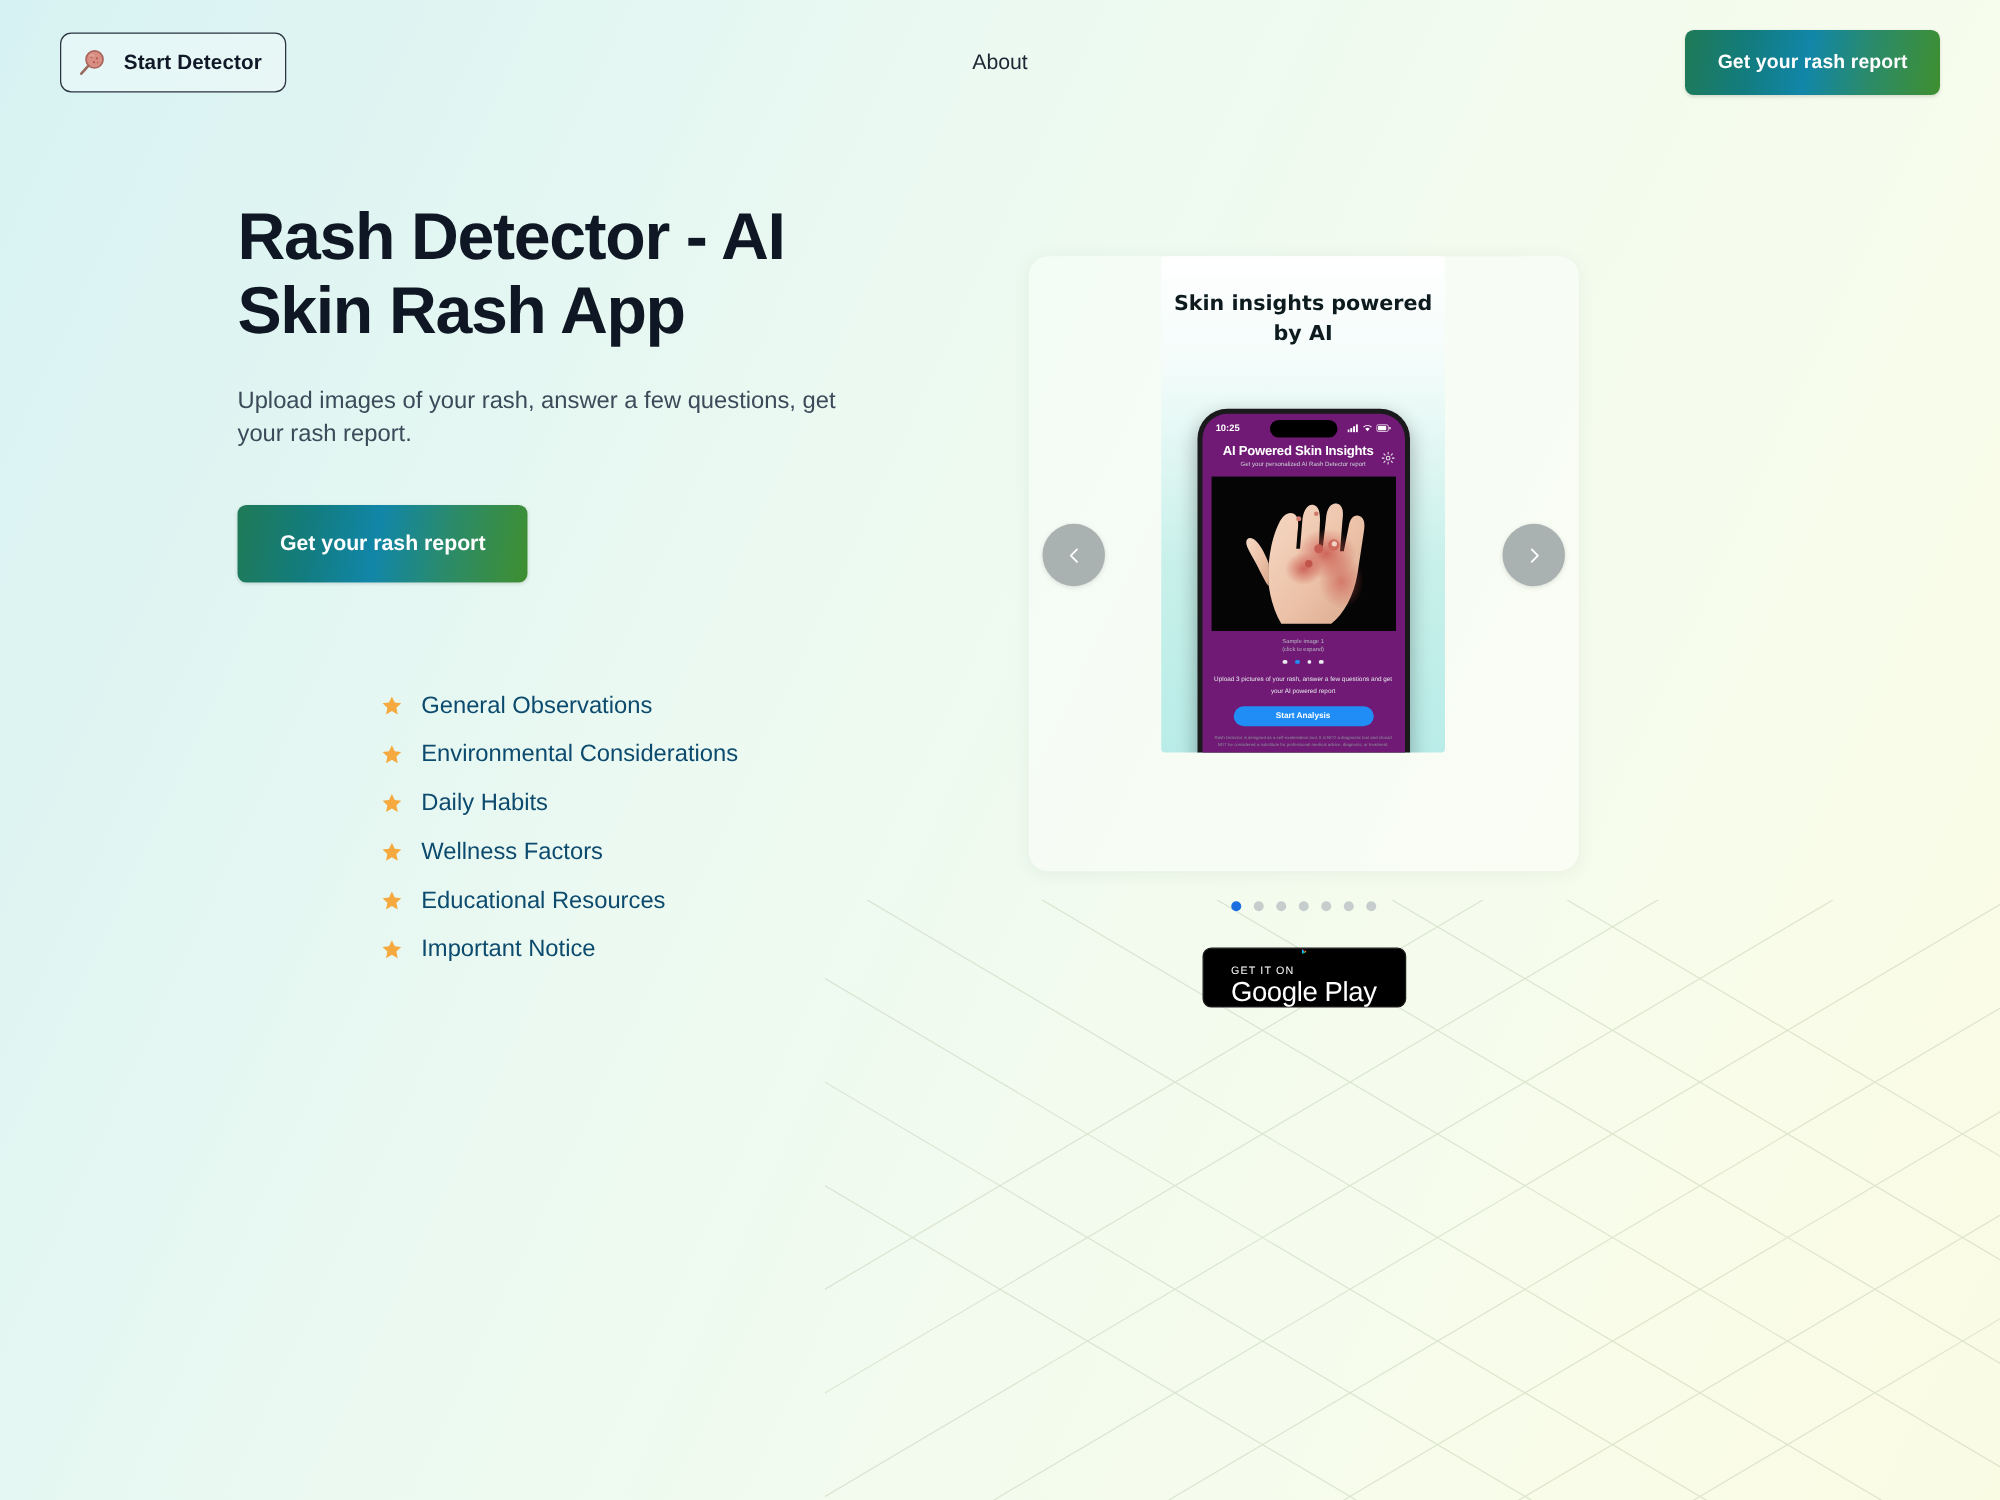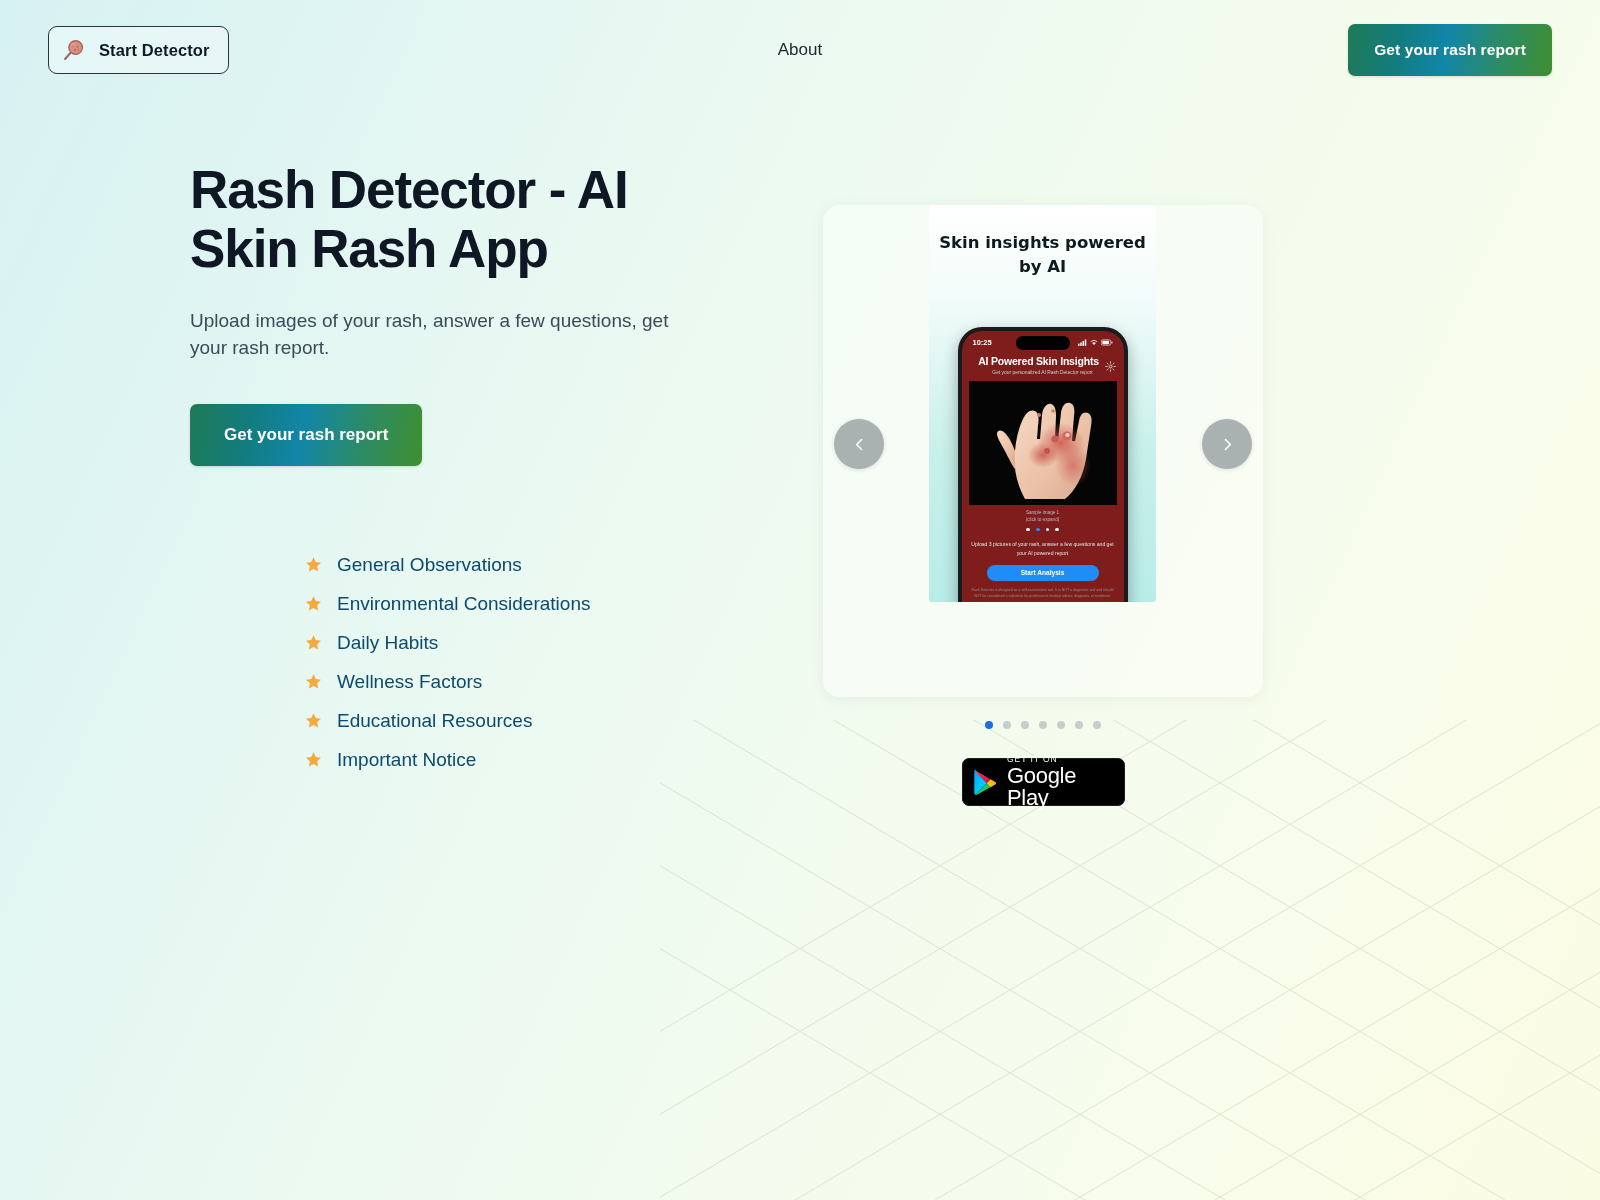--- a/index.html
+++ b/index.html
@@ -222,21 +222,21 @@
     height: 345px;
     background: #1a1a1c;
     border-radius: 24px;
     padding: 4px;
     box-shadow: 0 6px 16px rgba(0,0,0,.32);
   }
   .phone-screen {
     position: relative;
     width: 100%;
     height: 100%;
-    background: #7f1d1d;
+    background: #701a75;
     border-radius: 20px;
     overflow: hidden;
   }
   .notch {
     position: absolute;
     top: 5px; left: 50%;
     transform: translateX(-50%);
     width: 54px; height: 14px;
     background: #000;
     border-radius: 8px;
@@ -404,20 +404,21 @@
     width: 163px;
     height: 48px;
     background: #000;
     border-radius: 7px;
     display: flex;
     align-items: center;
     gap: 9px;
     padding: 0 11px;
     cursor: pointer;
     border: 1px solid #1c1c1c;
+    flex-direction: column;
   }
   .play-text { line-height: 1; }
   .play-small {
     display: block;
     color: #fff;
     font-size: 8.6px;
     letter-spacing: .9px;
     font-weight: 500;
     margin-bottom: 2px;
   }

